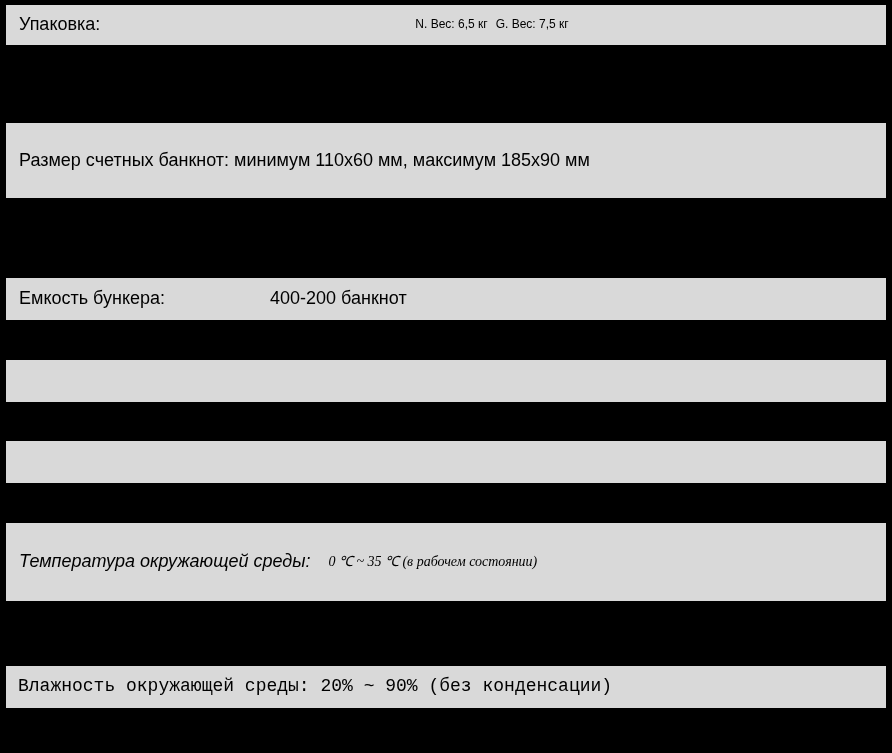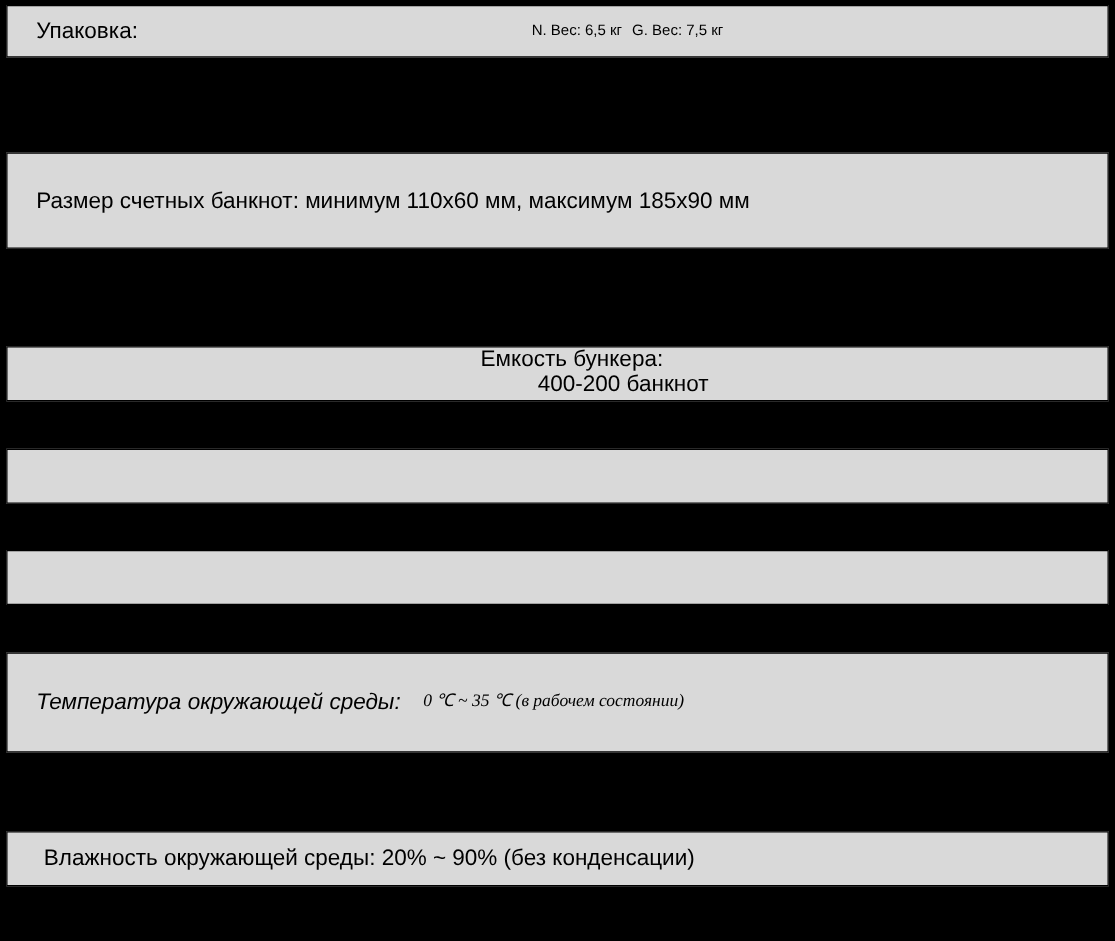--- a/index.html
+++ b/index.html
@@ -30,40 +30,40 @@
     box-sizing: border-box;
     border: 1px solid #000000;
     display: flex;
     align-items: center;
     color: #000000;
     white-space: nowrap;
     overflow: hidden;
   }
   .cell-label {
     display: inline-block;
-    padding-left: 23px;
+    padding-left: 13px;
     font-size: 18px;
     line-height: 1.1;
   }
   .cell-value {
     display: inline-block;
     font-size: 18px;
     line-height: 1.1;
   }
   .small {
     font-size: 12px;
   }
   .serif-small {
     font-family: "Liberation Serif", serif;
     font-size: 14px;
   }
   
   #r-packing      { top: 4px;   height: 42px; }
   #r-size         { top: 122px; height: 77px; }
-  #r-hopper       { top: 277px; height: 44px; flex-direction: column; }
+  #r-hopper       { top: 277px; height: 44px; }
   #r-blank1       { top: 359px; height: 44px; }
   #r-blank2       { top: 440px; height: 44px; }
   #r-temp         { top: 522px; height: 80px; font-style: italic; }
   #r-humidity     { top: 665px; height: 44px; }
 
   #r-size .line {
     display: flex;
     align-items: center;
     width: 100%;
   }
@@ -72,21 +72,21 @@
     flex-direction: row;
     justify-content: center;
     width: 100%;
     gap: 6px;
   }
   .val-packing-1 { margin-left: 315px; }
   .val-packing-2 { margin-left: 8px; }
   .val-thickness { margin-left: 355px; }
   .val-hopper    { margin-left: 105px; }
   .val-temp      { margin-left: 18px; }
-  .lbl-humidity  { padding-left: 29px; }
+  .lbl-humidity  { padding-left: 12px; font-family: Liberation Mono, monospace; }
 </style>
 </head>
 <body>
 
 <div class="sheet">
 
   <div class="row" id="r-packing">
     <span class="cell-label">Упаковка:</span>
     <span class="cell-value small val-packing-1">N. Вес: 6,5 кг</span>
     <span class="cell-value small val-packing-2">G. Вес: 7,5 кг</span>

